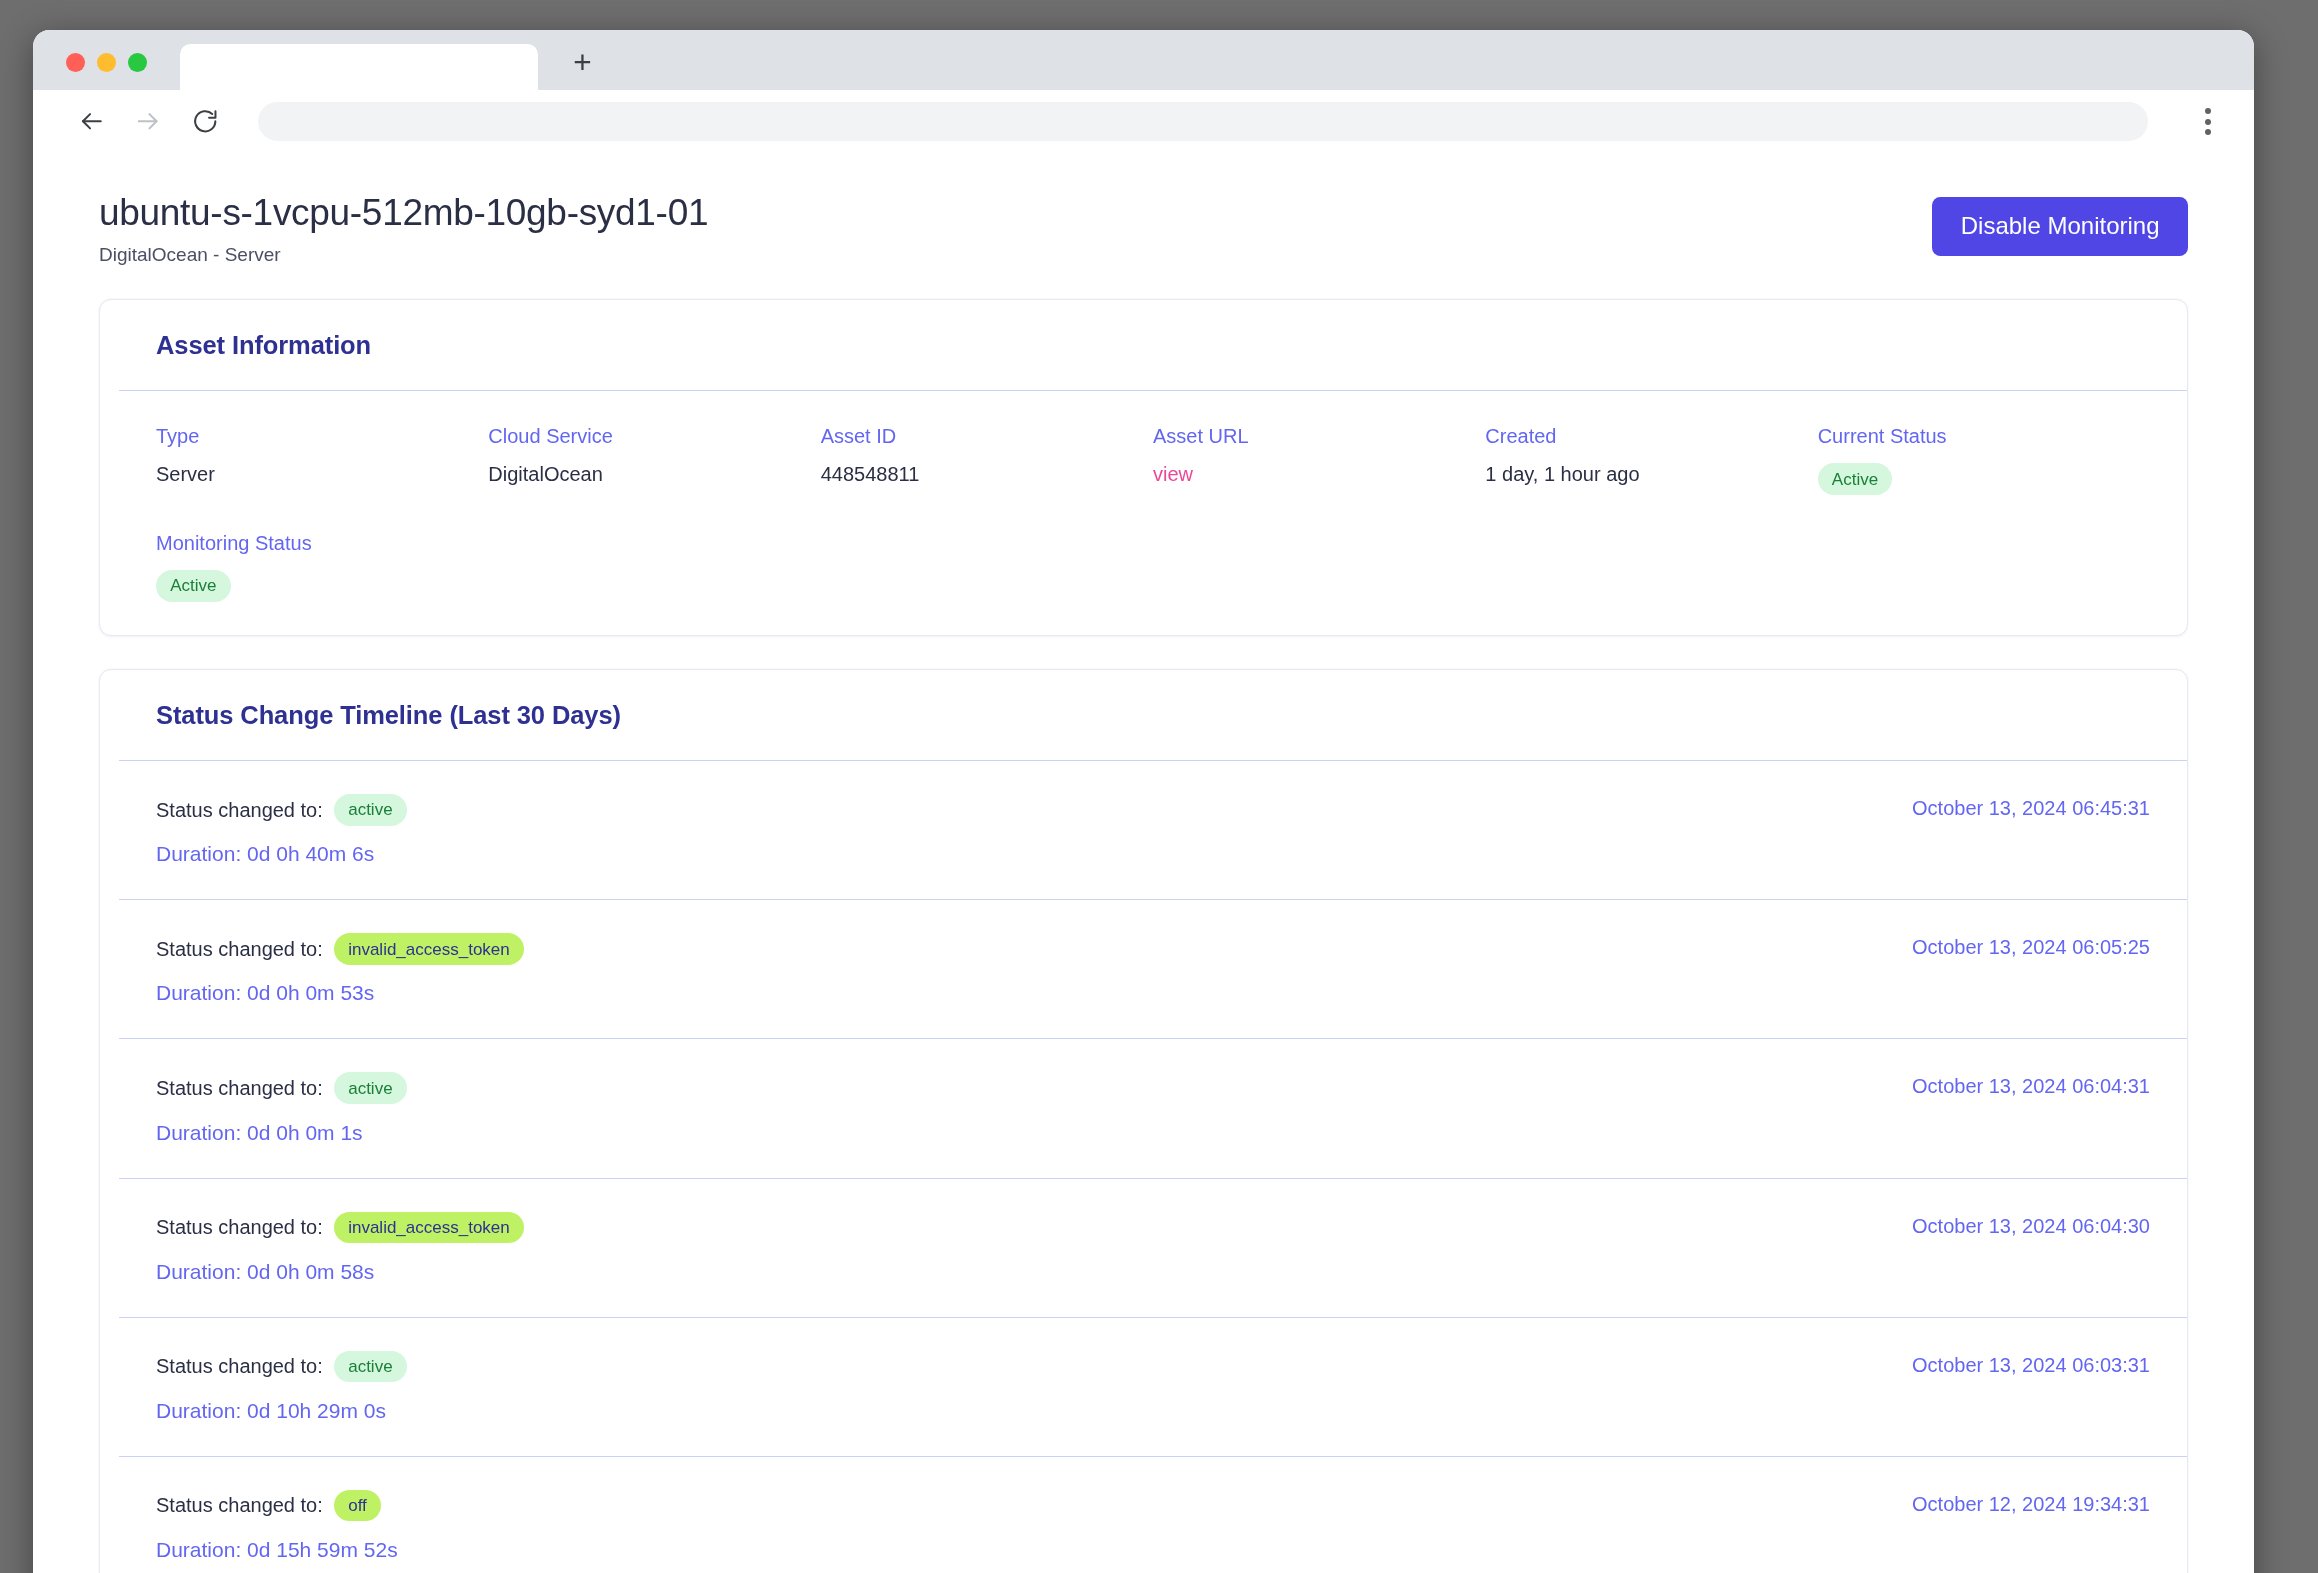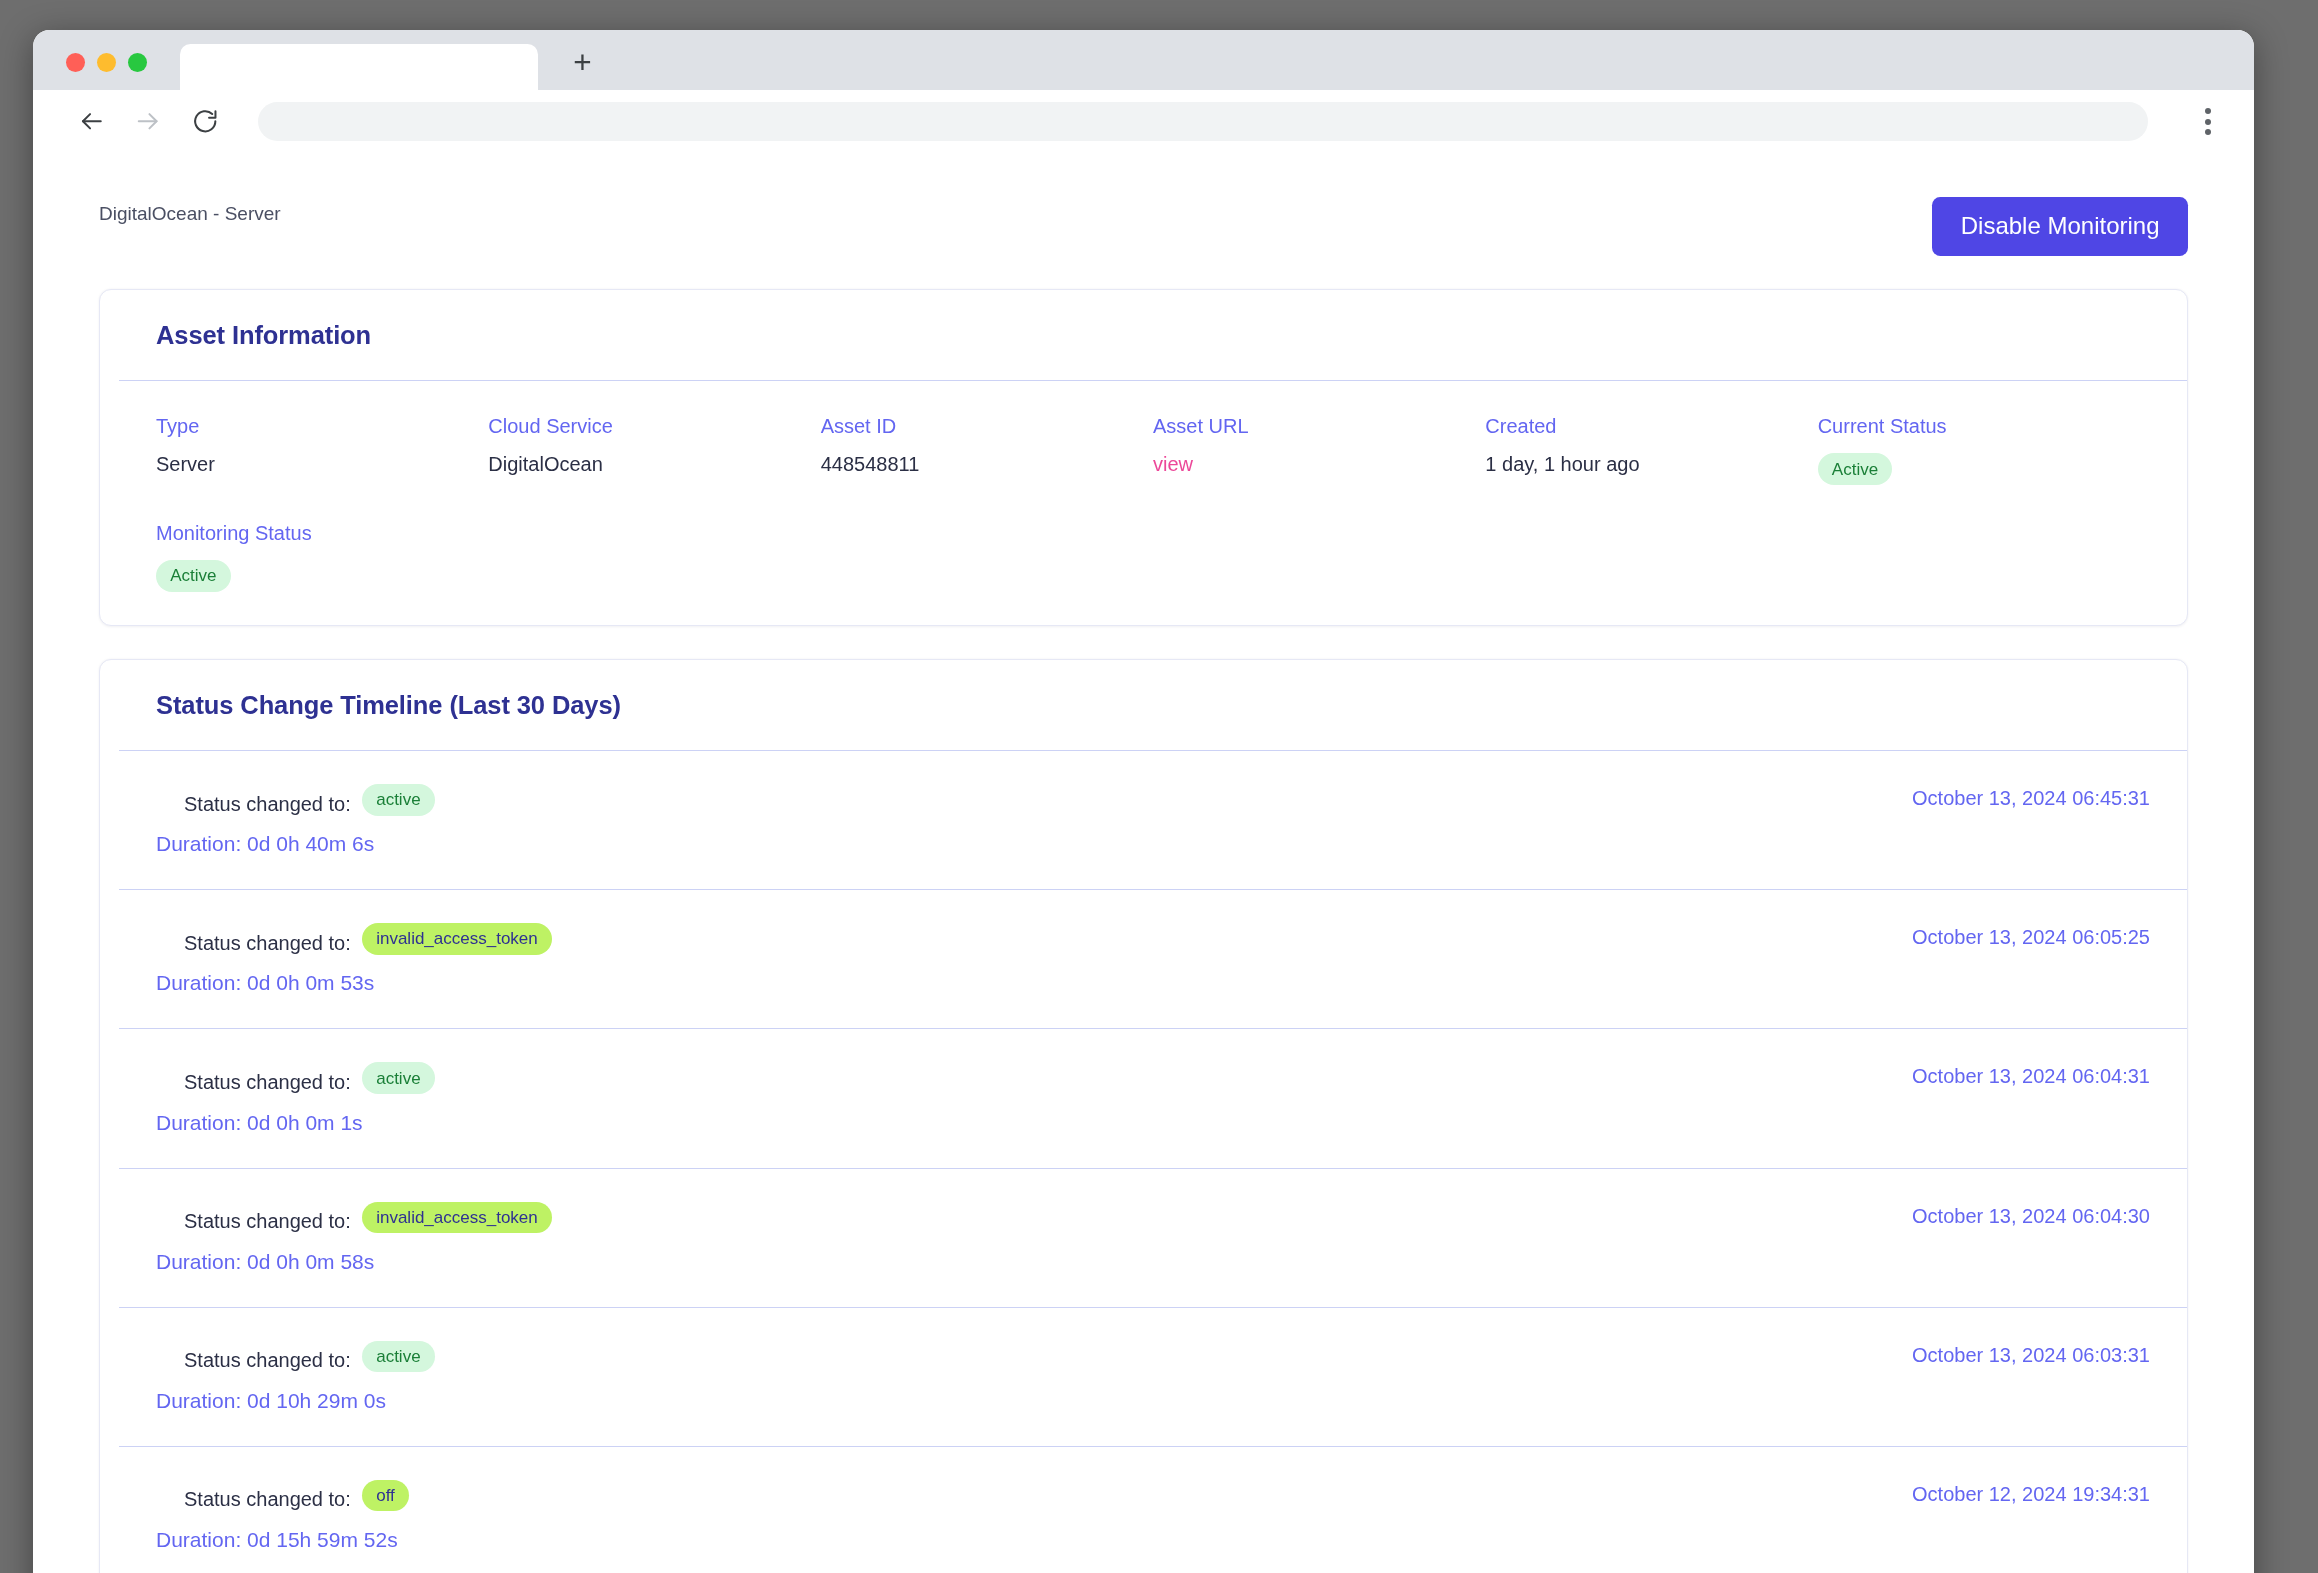--- a/index.html
+++ b/index.html
@@ -237,26 +237,25 @@
     justify-content: space-between;
     align-items: flex-start;
     padding: 33px 37px 33px 37px;
     border-bottom: 1.5px solid #ccd2f5;
   }
   .timeline-row:last-child { border-bottom: 1.5px solid #ccd2f5; }
 
   .tl-left { display: flex; flex-direction: column; }
   .tl-status-line {
     display: flex;
-    align-items: flex-end;
+    align-items: center;
     gap: 11.2px;
     font-size: 20px;
     color: #2b2f45;
     font-weight: 400;
-    margin-left: 28px;
   }
   .tl-duration {
     margin-top: 16.5px;
     font-size: 21px;
     color: #6366f1;
     font-weight: 400;
   }
   .tl-time {
     font-size: 20px;
     color: #6366f1;
@@ -308,20 +307,21 @@
         <i></i>
         <i></i>
         <i></i>
       </div>
   </div>
 
   <div class="viewport">
 
     <div class="page-header">
       <div>
+        <div class="page-title">ubuntu-s-1vcpu-512mb-10gb-syd1-01</div>
         <div class="page-subtitle">DigitalOcean - Server</div>
       </div>
       <button class="primary-button">Disable Monitoring</button>
     </div>
 
     <div class="card">
       <div class="card-head">
         <div class="card-title">Asset Information</div>
       </div>
       <div class="card-body">

